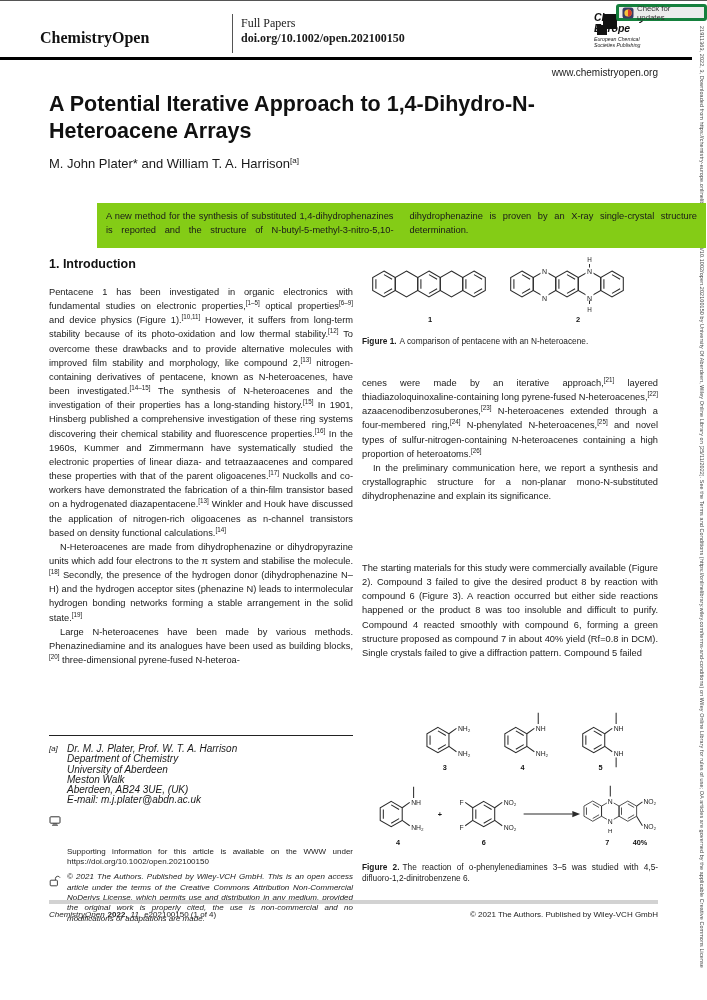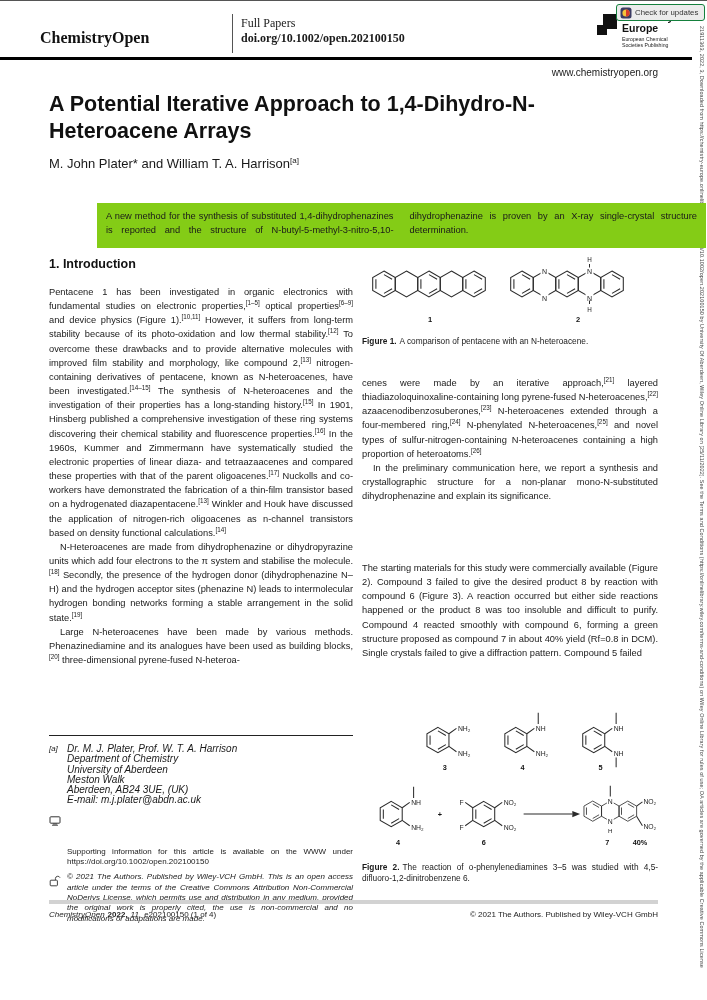--- a/index.html
+++ b/index.html
@@ -11,26 +11,26 @@
   }
   
   .hdr-journal { position:absolute; left:40px; top:28px; font:bold 16px "Liberation Serif", serif; color:#111; }
   .hdr-divider { position:absolute; left:232px; top:13px; width:1px; height:39px; background:#555; }
   .hdr-type { position:absolute; left:241px; top:15px; font:12px "Liberation Serif", serif; }
   .hdr-doi  { position:absolute; left:241px; top:30px; font:bold 12px "Liberation Serif", serif; }
   .thick-rule { position:absolute; left:0; top:56px; width:692px; height:3px; background:#000; }
   .website { position:absolute; top:66px; right:49px; font-size:10px; }
   
   .brand-icon { position:absolute; left:596px; top:13px; }
-  .brand-text { position:absolute; left:622px; top:11px; line-height:11px; }
+  .brand-text { position:absolute; left:594px; top:11px; line-height:11px;font-style:italic; }
   .brand-l1, .brand-l2 { font-weight:bold; font-size:10.5px; color:#111; }
   .brand-sub { font-size:5.2px; line-height:6px; color:#222; margin-top:2px; }
   .check-badge {
     position:absolute; left:616px; top:3px; z-index:6; height:17px;
-    background:#ececec; border:1px solid #15803d; border-radius:3px;
+    background:#ececec; border:3px solid #15803d; border-radius:3px;
     display:flex; align-items:center; gap:3px; padding:0 6px 0 3px;
     font-size:7.8px; color:#333; cursor:pointer;
   }
   
   .sidebar {
     position:absolute; right:2px; top:25px; height:965px;
     writing-mode:vertical-rl; font-size:5.4px; letter-spacing:0.12px;
     color:#444; overflow:hidden; white-space:nowrap;
   }
   

